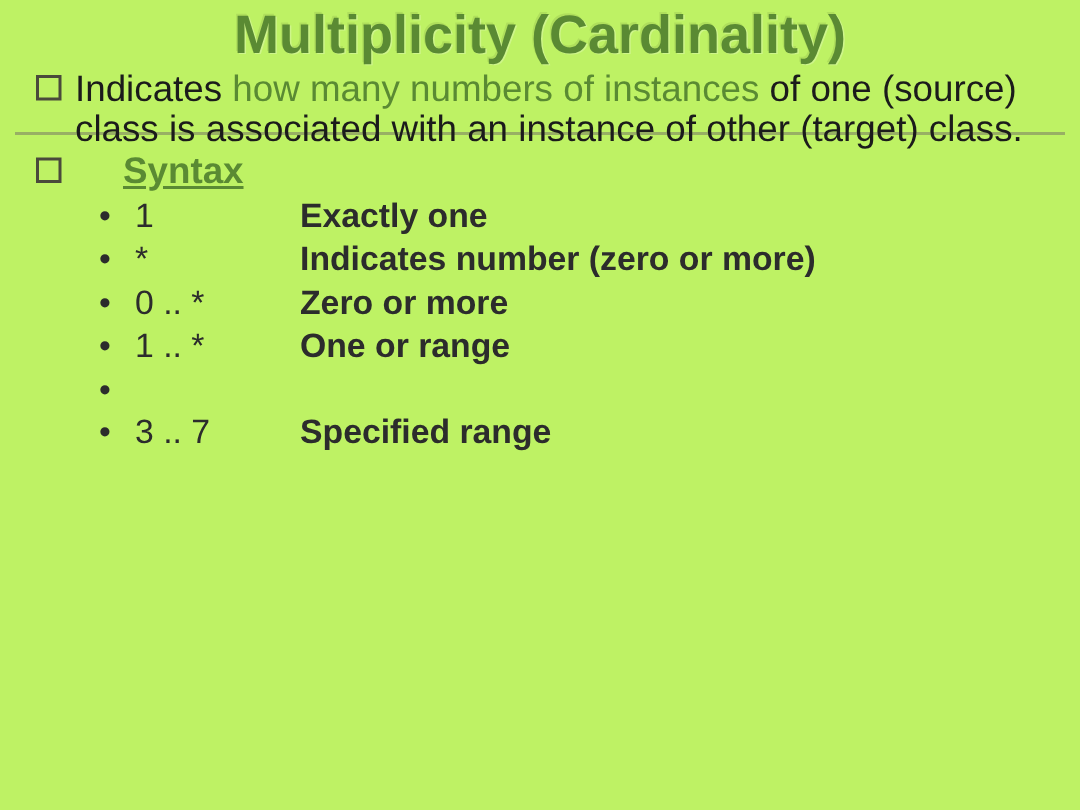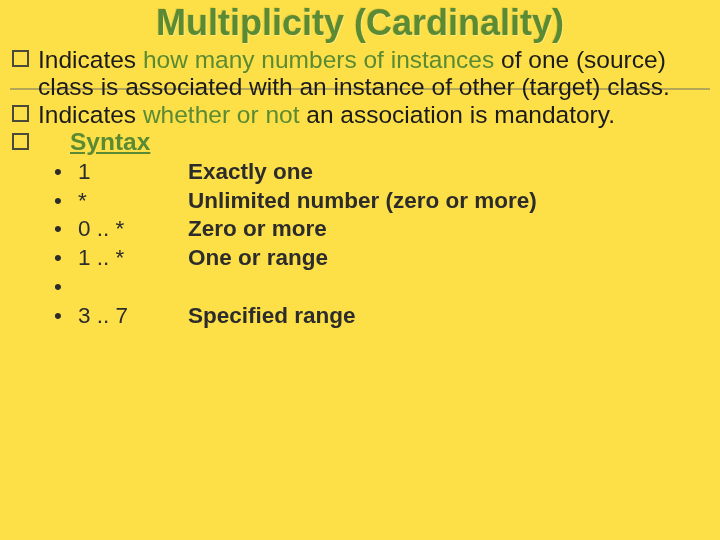--- a/index.html
+++ b/index.html
@@ -5,21 +5,21 @@
   html, body {
     margin: 0;
     padding: 0;
     width: 720px;
     height: 540px;
     overflow: hidden;
   }
   .slide {
     width: 720px;
     height: 540px;
-    background: #fde047;
+    background: #bef264;
     position: relative;
     font-family: Arial, "Helvetica Neue", sans-serif;
     color: #222;
     box-sizing: border-box;
   }
   .title {
     position: absolute;
     top: 2px;
     left: 0;
     width: 100%;
@@ -33,21 +33,21 @@
     position: absolute;
     left: 10px;
     right: 10px;
     top: 88px;
     height: 2px;
     background: rgba(120,121,101,0.55);
   }
   .body {
     position: absolute;
     top: 46px;
-    left: 12px;
+    left: 24px;
     right: 18px;
     font-size: 24.5px;
     line-height: 1.12;
     color: #1b1b1b;
   }
   .body p {
     margin: 0 0 0 0;
     padding: 0 0 0 26px;
     position: relative;
   }
@@ -95,41 +95,37 @@
   <div class="title">Multiplicity (Cardinality)</div>
   <div class="rule"></div>
 
   <div class="body">
 
     <p>
       <span class="bullet"></span>
       <span>Indicates </span><span class="accent">how many numbers of instances </span><span>of one (source) class is associated with an instance of other (target) class.</span>
     </p>
 
-    <p>
-      <span class="bullet"></span>
-      <span>Indicates </span><span class="accent">whether or not </span><span>an association is mandatory.</span>
-    </p>
 
 
     <p>
       <span class="bullet"></span>
       <span class="accent under">Syntax</span>
     </p>
 
     <div class="syntax">
       <div class="row">
         <span class="dot">•</span>
         <span class="sym">1</span>
         <span class="desc">Exactly one</span>
       </div>
       <div class="row">
         <span class="dot">•</span>
         <span class="sym"> *</span>
-        <span class="desc">Unlimited number (zero or more)</span>
+        <span class="desc">Indicates number (zero or more)</span>
       </div>
       <div class="row">
         <span class="dot">•</span>
         <span class="sym"> 0 .. *</span>
         <span class="desc">Zero or more</span>
       </div>
       <div class="row">
         <span class="dot">•</span>
         <span class="sym">1 .. *</span>
         <span class="desc">One or range</span>

